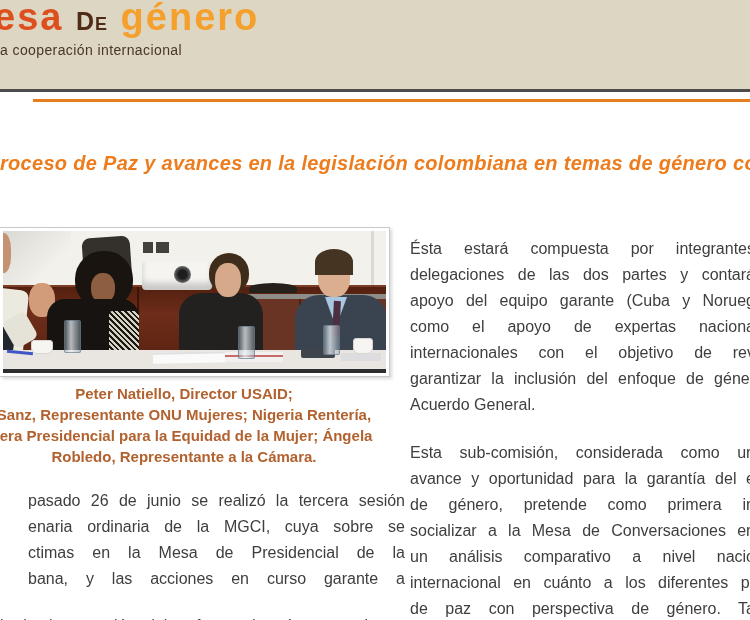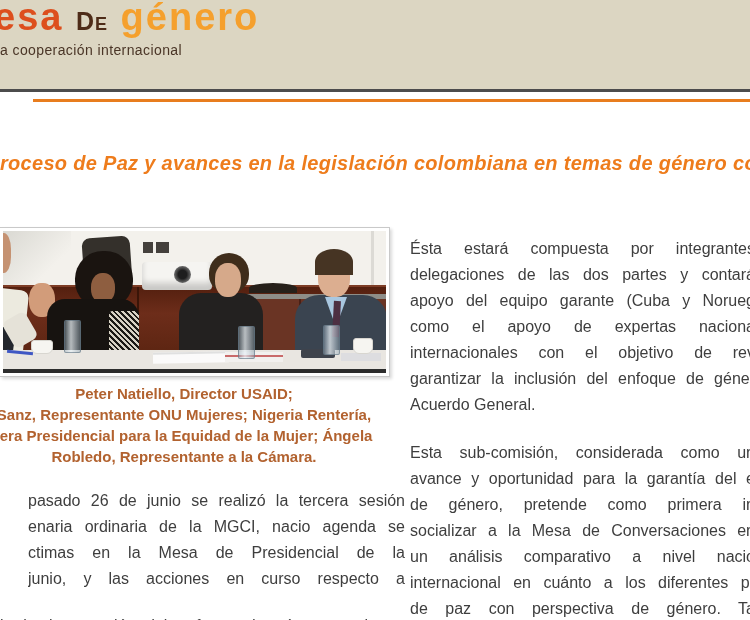--- a/index.html
+++ b/index.html
@@ -207,23 +207,23 @@
 
   <div id="photo-caption">
       <div class="cap-line">Peter Natiello, Director USAID;</div>
       <div class="cap-line">Sanz, Representante ONU Mujeres; Nigeria Rentería,</div>
       <div class="cap-line">jera Presidencial para la Equidad de la Mujer; Ángela</div>
       <div class="cap-line">Robledo, Representante a la Cámara.</div>
     </div>
 
   <div id="left-column" class="bodycol">
       <div class="jline">pasado 26 de junio se realizó la tercera sesión</div>
-      <div class="jline">enaria ordinaria de la MGCI, nacio agenda se</div>
+      <div class="jline">enaria ordinaria de la MGCI, cuya sobre se</div>
       <div class="jline">ctimas en la Mesa de Presidencial de la</div>
-      <div class="jline">junio, y las acciones en curso respecto a</div>
+      <div class="jline">bana, y las acciones en curso garante a</div>
     </div>
   <div id="left-partial">la implementación del enfoque de género en la</div>
 
   <div id="right-column" class="bodycol">
     <div class="para1">
         <div class="jline">Ésta estará compuesta por integrantes</div>
         <div class="jline">delegaciones de las dos partes y contará</div>
         <div class="jline">apoyo del equipo garante (Cuba y Norueg</div>
         <div class="jline">como el apoyo de expertas naciona</div>
         <div class="jline">internacionales con el objetivo de rev</div>

